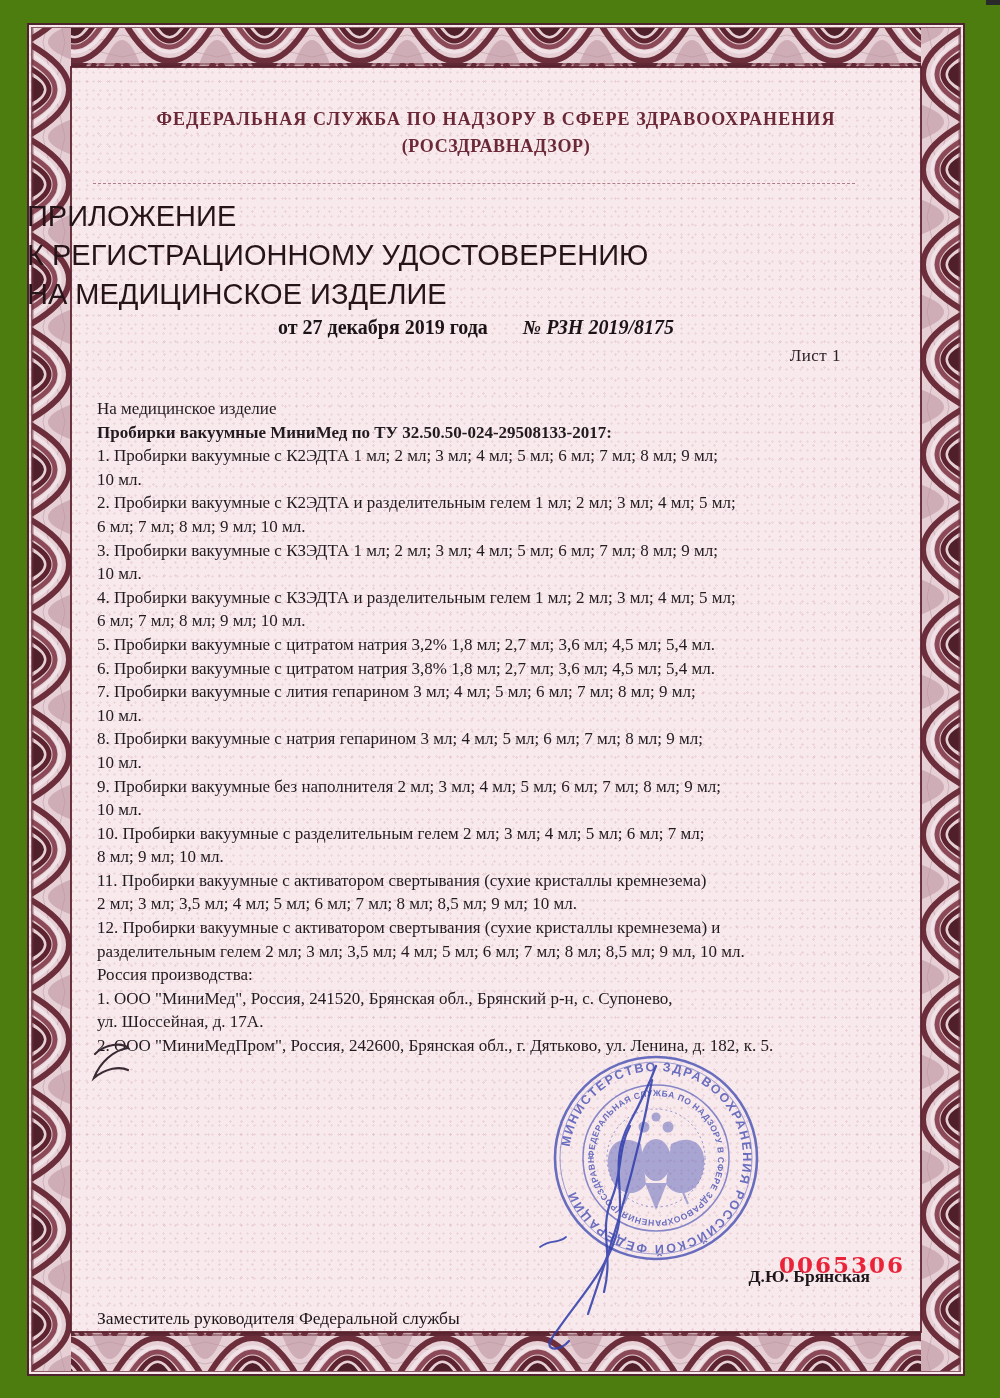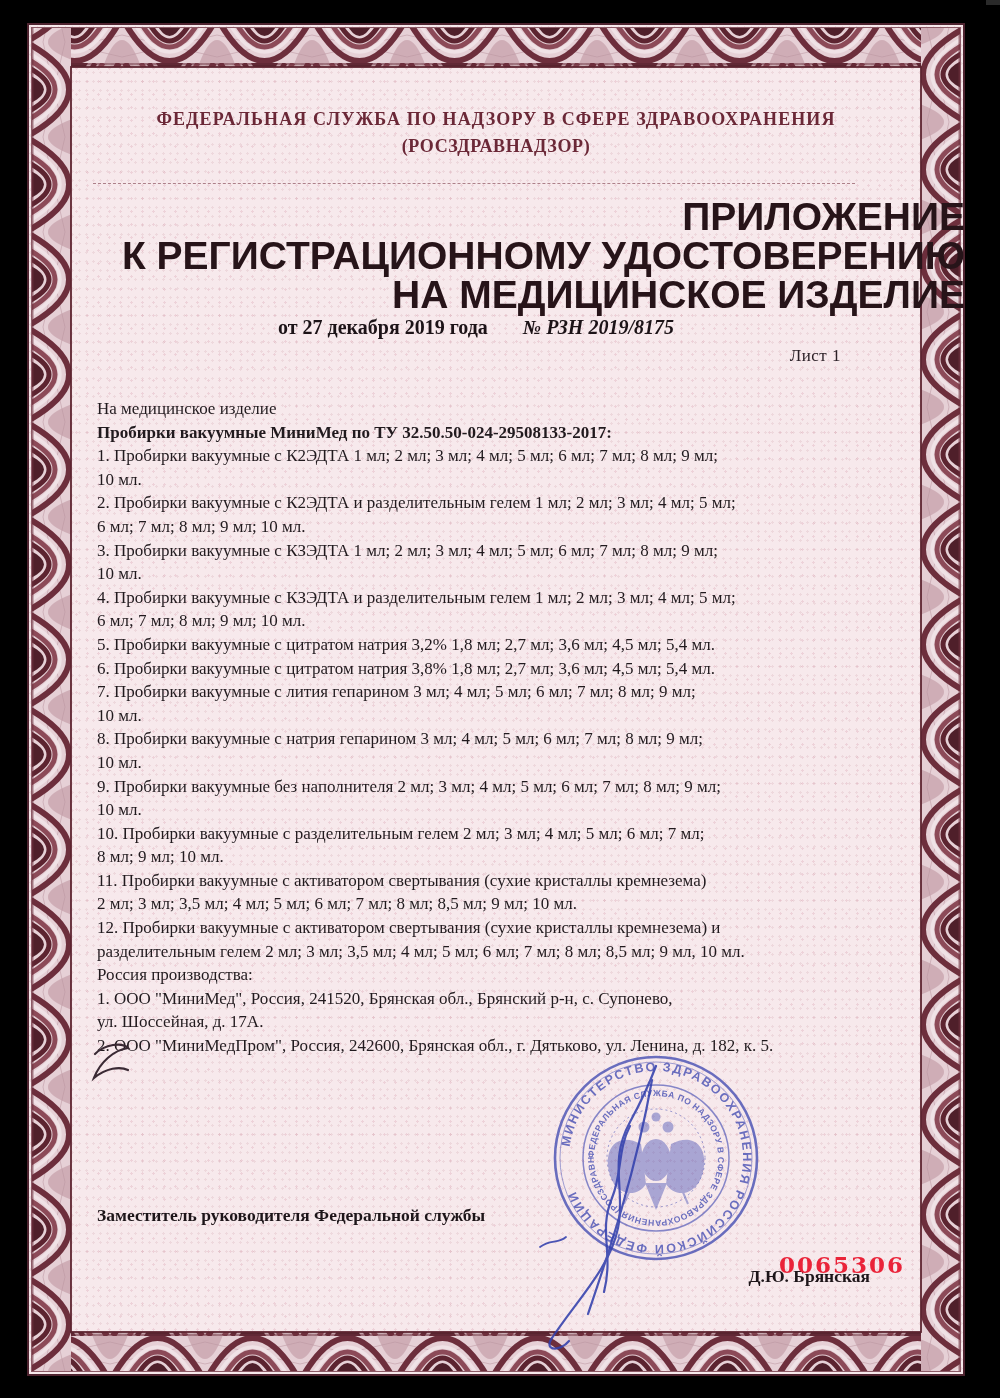--- a/index.html
+++ b/index.html
@@ -1,41 +1,41 @@
 <!DOCTYPE html>
 <html><head>
 <meta charset="utf-8">
 <style>
   html,body{margin:0;padding:0;background:#ffffff;}
-  .page{position:relative;width:1000px;height:1398px;background:#000000;overflow:hidden;
+  .page{position:relative;width:1000px;height:1398px;background:#4d7c0f;overflow:hidden;
         font-family:"Liberation Serif",serif;color:#221a1d;}
   .document{position:absolute;left:27px;top:23px;width:938px;height:1353px;
         background-color:#f7e9ec;
         background-image:
           radial-gradient(circle,rgba(198,120,140,.20) 1px,transparent 1.4px),
           radial-gradient(circle,rgba(170,90,110,.12) 1px,transparent 1.3px);
         background-size:11px 13px,7px 9px;}
   .border-svg{position:absolute;left:0;top:0;}
   .content{position:absolute;left:0;top:0;width:938px;height:1353px;z-index:2;}
   .agency{position:absolute;top:83px;left:0;right:0;text-align:center;
         font-size:18px;line-height:27px;letter-spacing:1.1px;color:#6b2837;font-weight:bold;}
   .agency .sub{letter-spacing:.6px;}
   .sep{position:absolute;top:160px;left:66px;width:762px;border-top:1px dashed #9b6671;opacity:.8;}
-  .title{position:absolute;top:174px;left:0;right:0;text-align:right;
-        font-family:"Liberation Sans",sans-serif;font-weight:bold;font-size:39px;
+  .title{position:absolute;top:174px;left:0;right:0;text-align:left;
+        font-family:"Liberation Sans",sans-serif;font-weight:normal;font-size:29px;
         line-height:39px;color:#271419;}
   .dateline{position:absolute;top:293px;left:0;right:0;text-align:center;
         font-weight:bold;font-size:20px;color:#1c1317;padding-right:40px;}
   .dateline .num{margin-left:30px;font-style:italic;}
   .sheet{position:absolute;top:323px;right:124px;font-size:17px;letter-spacing:.5px;color:#2a2026;}
   .body-text{position:absolute;top:374px;left:70px;width:832px;font-size:17px;
         line-height:23.6px;color:#211a1e;}
   .body-text p{margin:0;white-space:pre-line;}
   .product-title{font-weight:bold;}
-  .footer-title{position:absolute;top:1177px;left:70px;font-weight:bold;
+  .footer-title{position:absolute;top:1280px;left:70px;font-weight:normal;
         font-size:17.5px;line-height:31px;color:#1d1519;}
   .signer-name{position:absolute;top:1243px;right:95px;font-weight:bold;
         font-size:17.5px;color:#1d1519;}
   .serial{position:absolute;top:1228px;right:60px;font-family:"DejaVu Serif",serif;
         font-weight:bold;font-size:23px;letter-spacing:2px;color:#ea2339;}
   .overlay{position:absolute;left:0;top:0;z-index:5;pointer-events:none;}
   .stamp-text-outer{font-family:"Liberation Sans",sans-serif;font-size:12.5px;
         letter-spacing:1.8px;fill:#4b53b5;font-weight:bold;}
   .stamp-text-inner{font-family:"Liberation Sans",sans-serif;font-size:8.6px;
         letter-spacing:.5px;fill:#4b53b5;font-weight:bold;}

